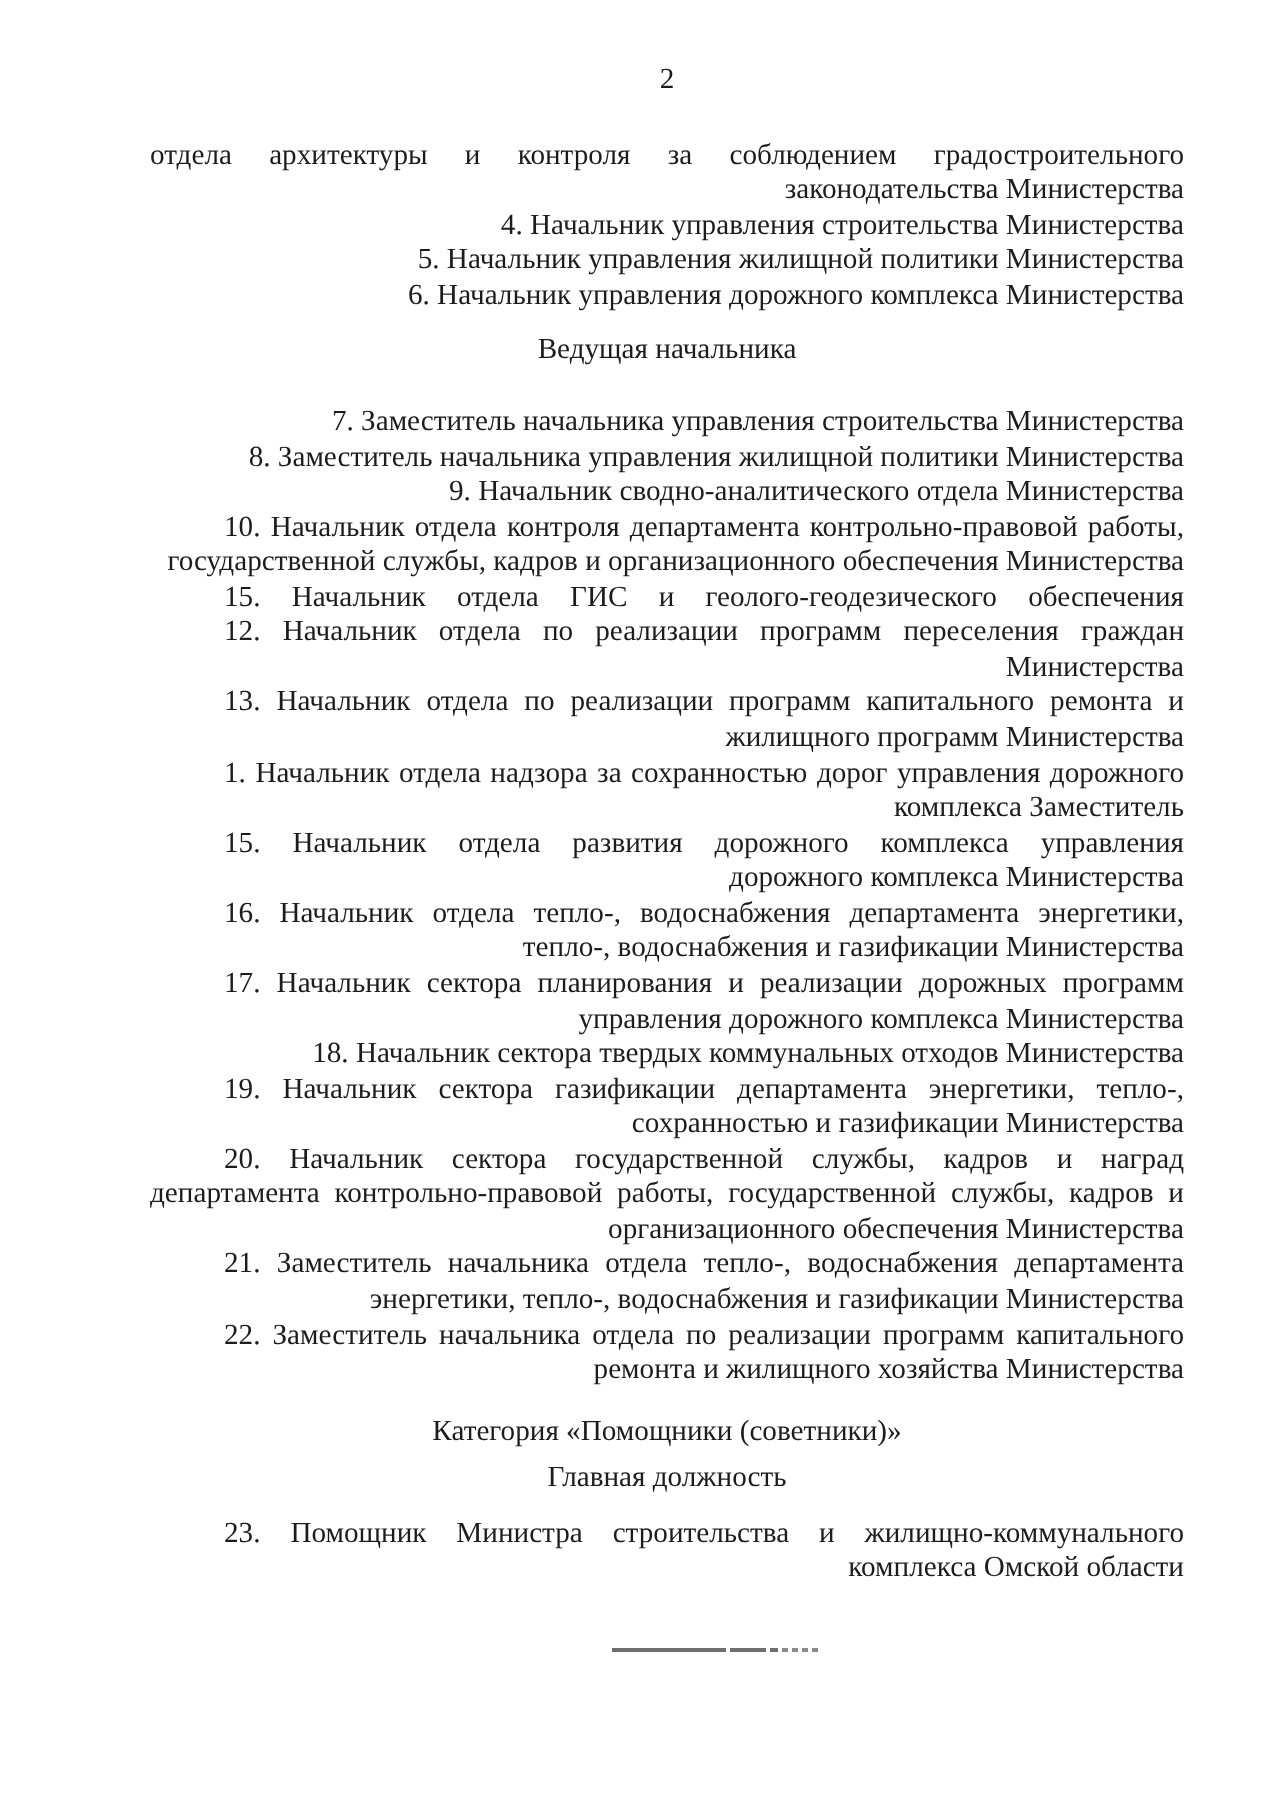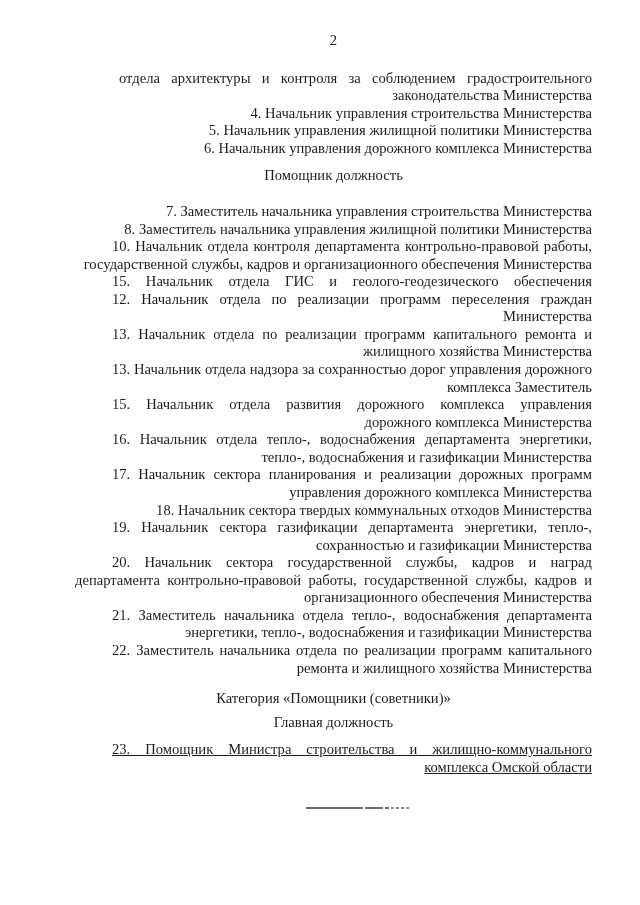--- a/index.html
+++ b/index.html
@@ -19,22 +19,22 @@
   .content { margin: 0 48px 0 75px; }
   .page-number { text-align: center; margin: 0 48px 0 75px; }
   .para { margin: 0; }
   .line { min-height: 17.56px; overflow: hidden; text-align: right; }
   .first { text-indent: 37px; }
   .just { text-align: justify; text-align-last: justify; }
   .heading { text-align: center; }
   .h-leading { margin-top: 10px; margin-bottom: 18px; }
   .h-category { margin-top: 13px; }
   .h-main { margin-top: 6px; text-align: center; }
-  .intro { margin-top: 20px; margin-left: 44px; }
-  .main-item { margin-top: 10px; text-decoration: underline; }
+  .intro { margin-top: 20px; }
+  .main-item { margin-top: 10px; }
   .separator {
     margin-top: 30px;
     display: flex;
     gap: 2px;
     align-items: center;
     justify-content: center;
     transform: translateX(24px);
     height: 3px;
   }
   .separator .seg { height: 2px; background: #6e6e6e; display: block; }
@@ -60,45 +60,48 @@
     <div class="para">
       <div class="line first">4. Начальник управления строительства Министерства</div>
     </div>
     <div class="para">
       <div class="line first">5. Начальник управления жилищной политики Министерства</div>
     </div>
     <div class="para">
       <div class="line first">6. Начальник управления дорожного комплекса Министерства</div>
     </div>
 
-    <div class="heading h-leading">Помощник должность</div>
+    <div class="heading h-leading">Ведущая начальника</div>
 
     <div class="para">
       <div class="line first">7. Заместитель начальника управления строительства Министерства</div>
     </div>
     <div class="para">
       <div class="line first">8. Заместитель начальника управления жилищной политики Министерства</div>
+    </div>
+    <div class="para">
+      <div class="line first">9. Начальник сводно-аналитического отдела Министерства</div>
     </div>
     <div class="para">
       <div class="line first just">10. Начальник отдела контроля департамента контрольно-правовой работы,</div>
       <div class="line">государственной службы, кадров и организационного обеспечения Министерства</div>
     </div>
     <div class="para">
       <div class="line first just">15. Начальник отдела ГИС и геолого-геодезического обеспечения</div>
     </div>
     <div class="para">
       <div class="line first just">12. Начальник отдела по реализации программ переселения граждан</div>
       <div class="line">Министерства</div>
     </div>
     <div class="para">
       <div class="line first just">13. Начальник отдела по реализации программ капитального ремонта и</div>
-      <div class="line">жилищного хозяйства Министерства</div>
+      <div class="line">жилищного программ Министерства</div>
     </div>
     <div class="para">
-      <div class="line first just">13. Начальник отдела надзора за сохранностью дорог управления дорожного</div>
+      <div class="line first just">1. Начальник отдела надзора за сохранностью дорог управления дорожного</div>
       <div class="line">комплекса Заместитель</div>
     </div>
     <div class="para">
       <div class="line first just">15. Начальник отдела развития дорожного комплекса управления</div>
       <div class="line">дорожного комплекса Министерства</div>
     </div>
     <div class="para">
       <div class="line first just">16. Начальник отдела тепло-, водоснабжения департамента энергетики,</div>
       <div class="line">тепло-, водоснабжения и газификации Министерства</div>
     </div>

